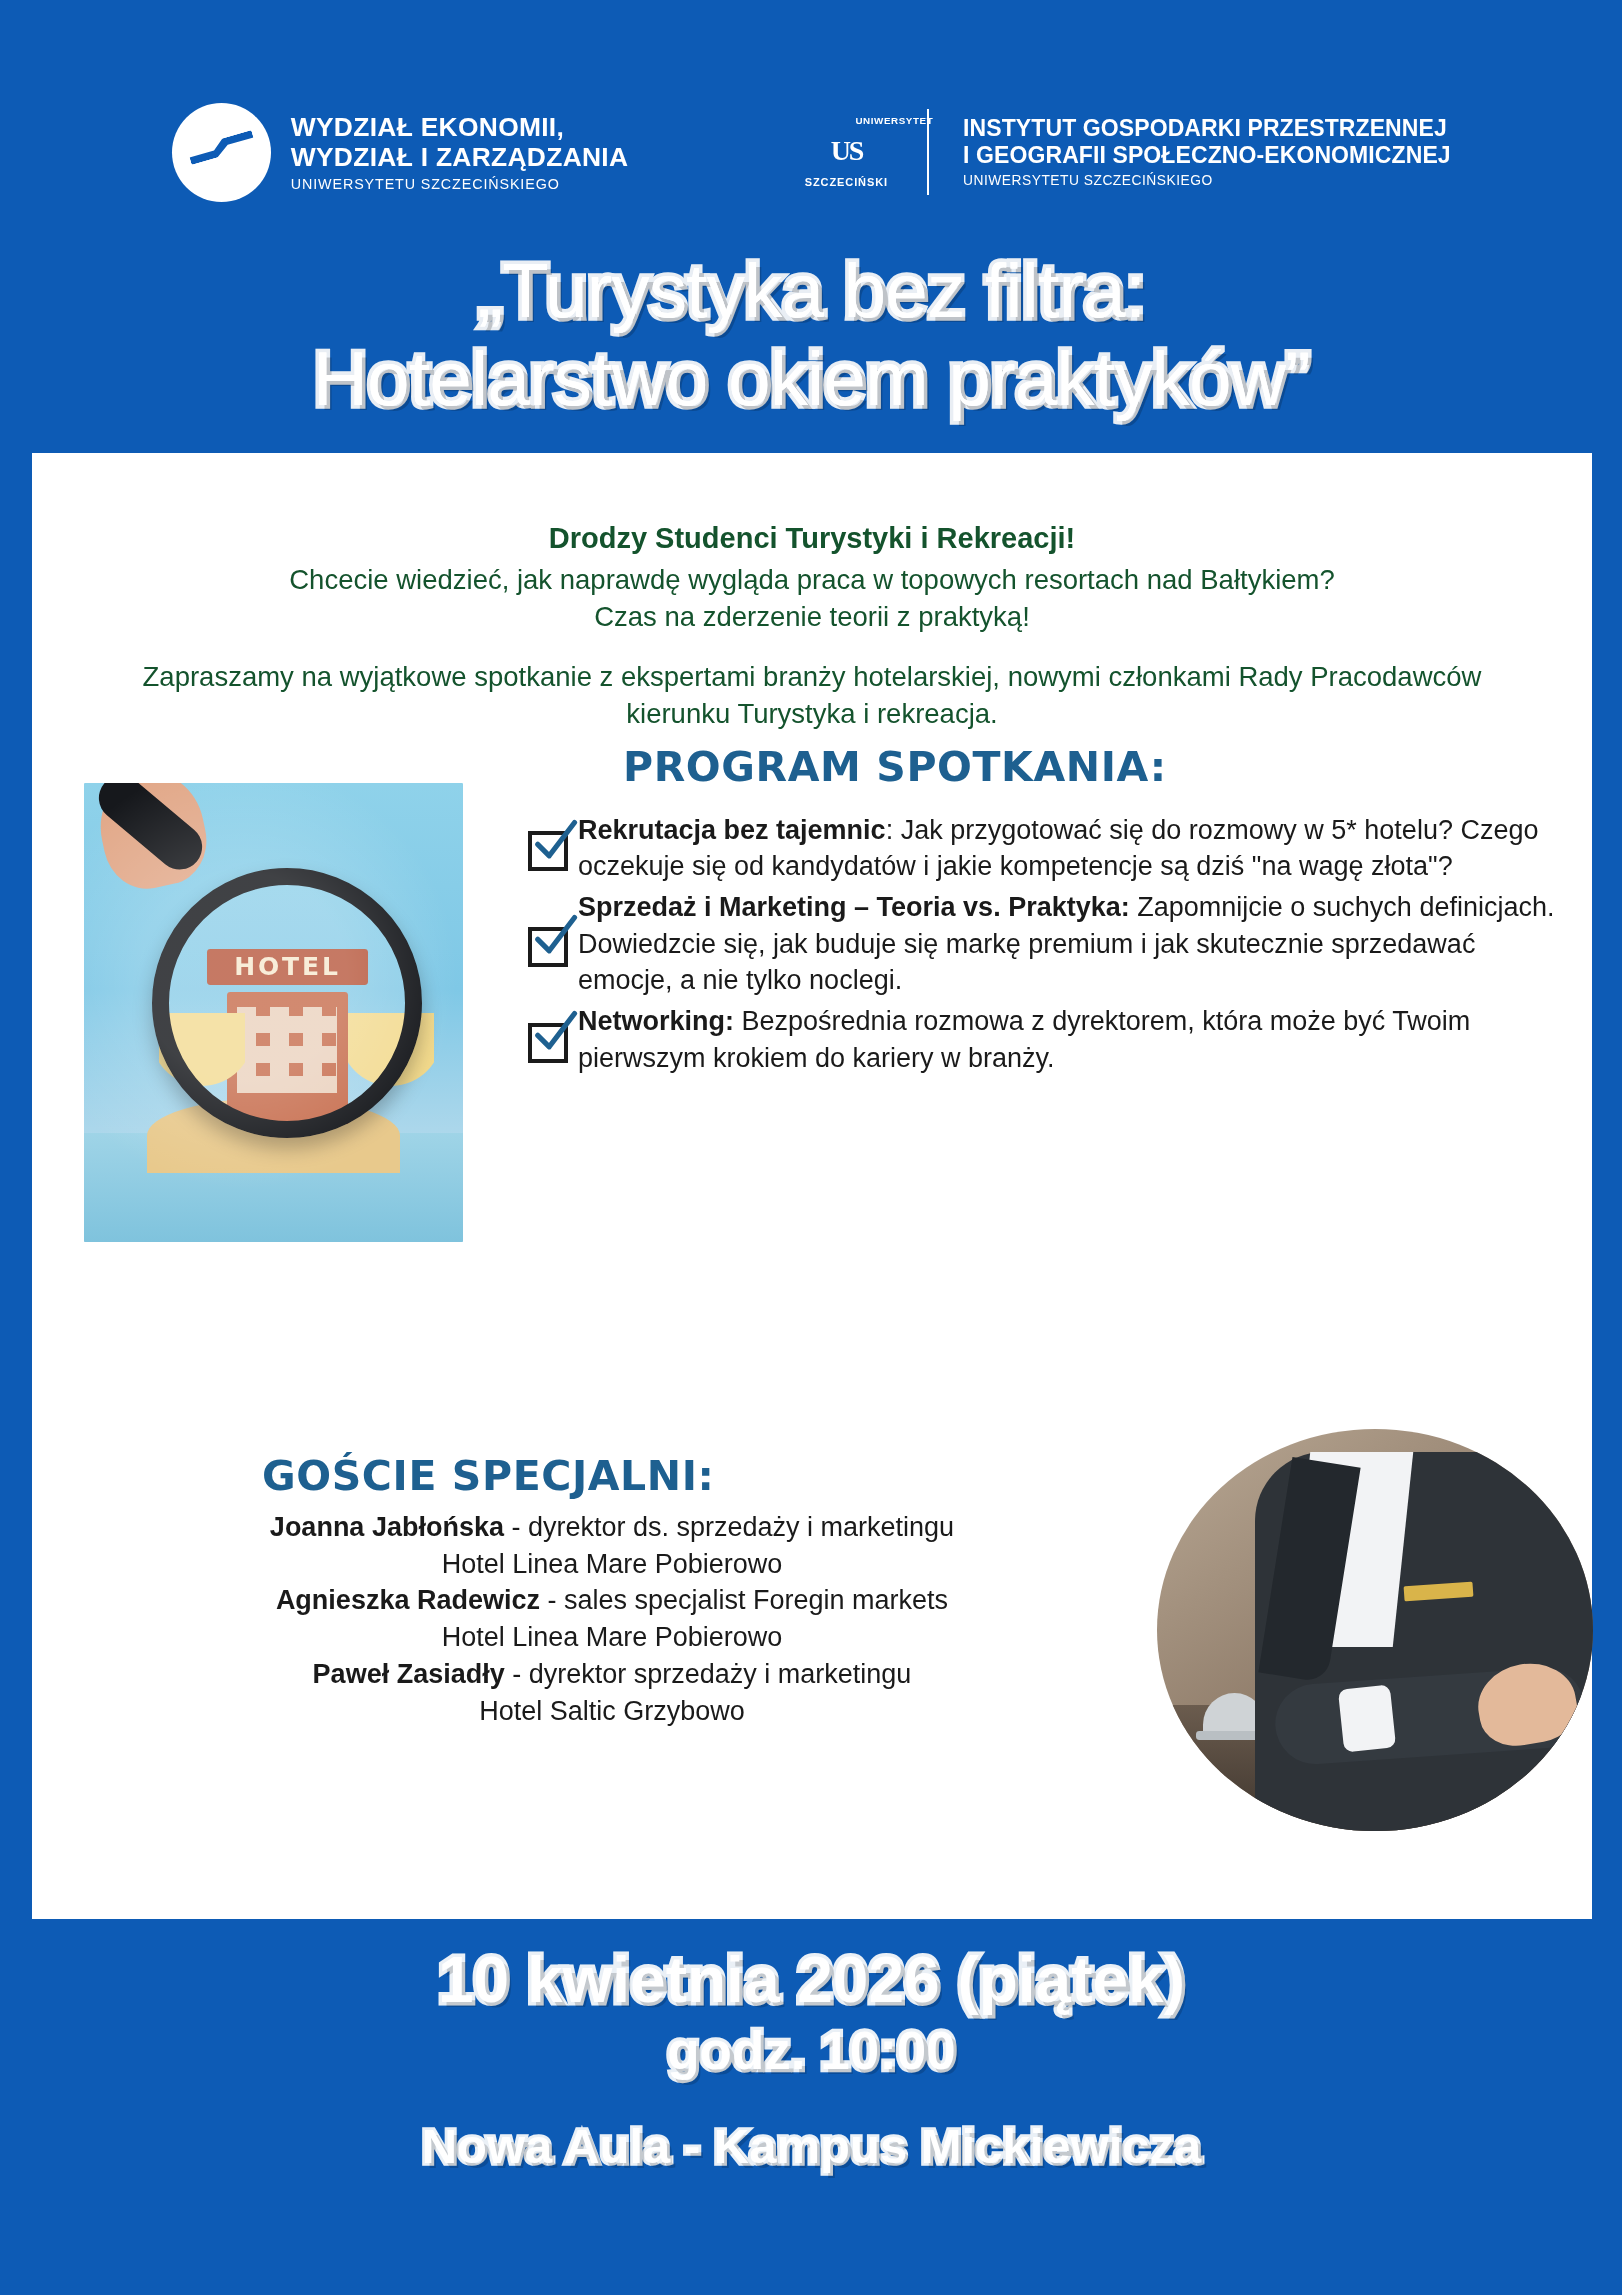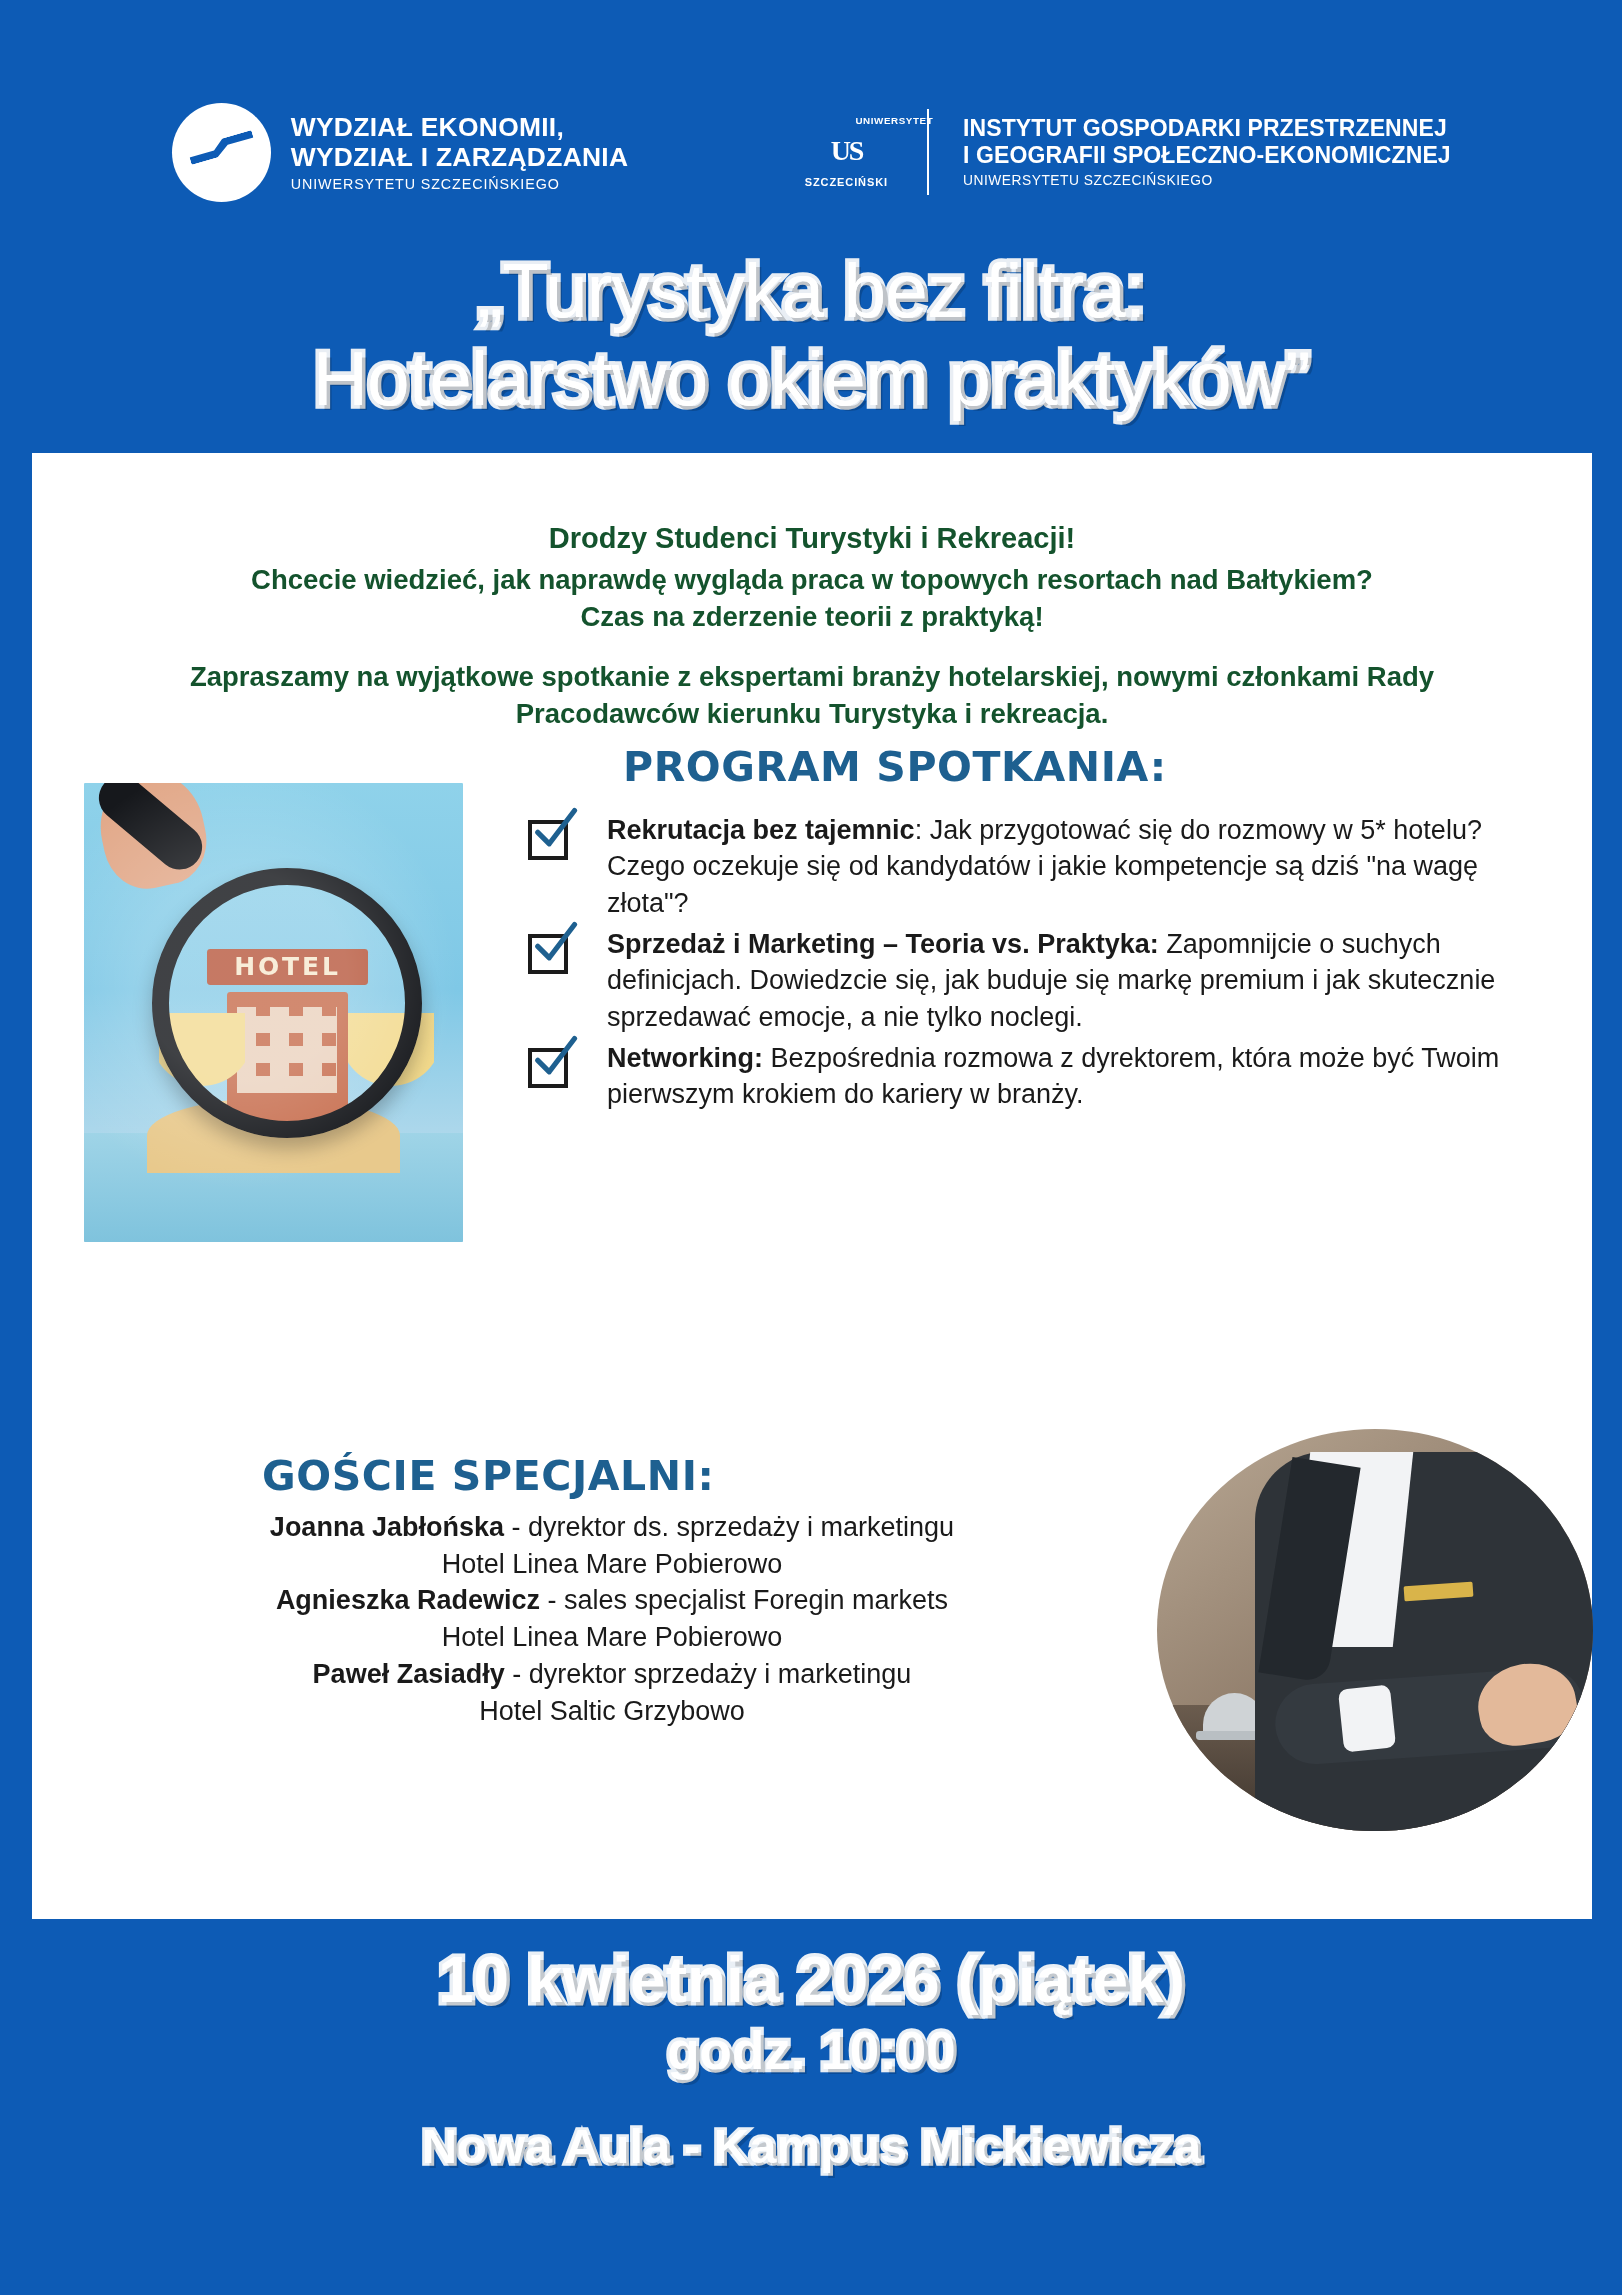--- a/index.html
+++ b/index.html
@@ -186,21 +186,20 @@
     line-height: 1.34;
     margin-top: 32px;
   }
   .intro .bold-line {
     font-weight: 700;
     font-size: 29px;
     margin-bottom: 4.6px;
   }
   .intro p {
     margin: 0;
-    font-weight: bold;
   }
   .intro .para-gap {
     margin-top: 23px;
     padding: 0 11.5px;
   }
 
   
   .section-heading {
     color: #1e6090;
     font-size: 41px;
@@ -327,22 +326,22 @@
   }
 
   .program-list {
     position: absolute;
     left: 494px;
     top: 359px;
     width: 1033px;
   }
   .program-item {
     display: flex;
-    align-items: flex-start;
-    gap: 33px;
+    align-items: center;
+    gap: 4px;
     margin-bottom: 4.6px;
   }
   .checkbox {
     flex: none;
     width: 48px;
     height: 48px;
     position: relative;
     margin-top: 2.3px;
   }
   .checkbox .box {

